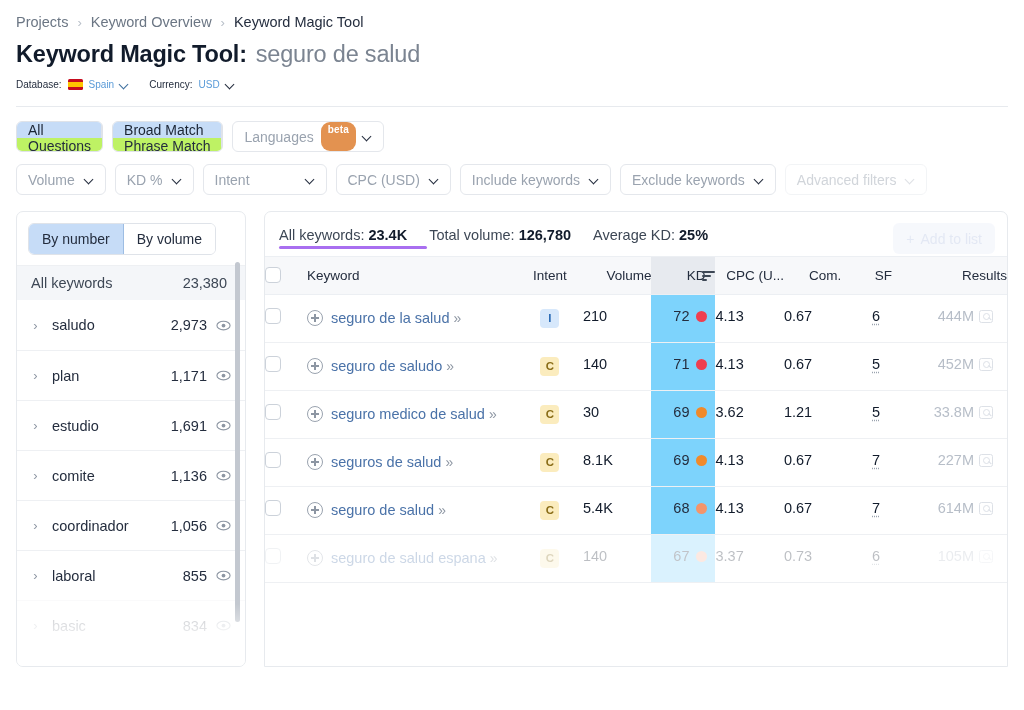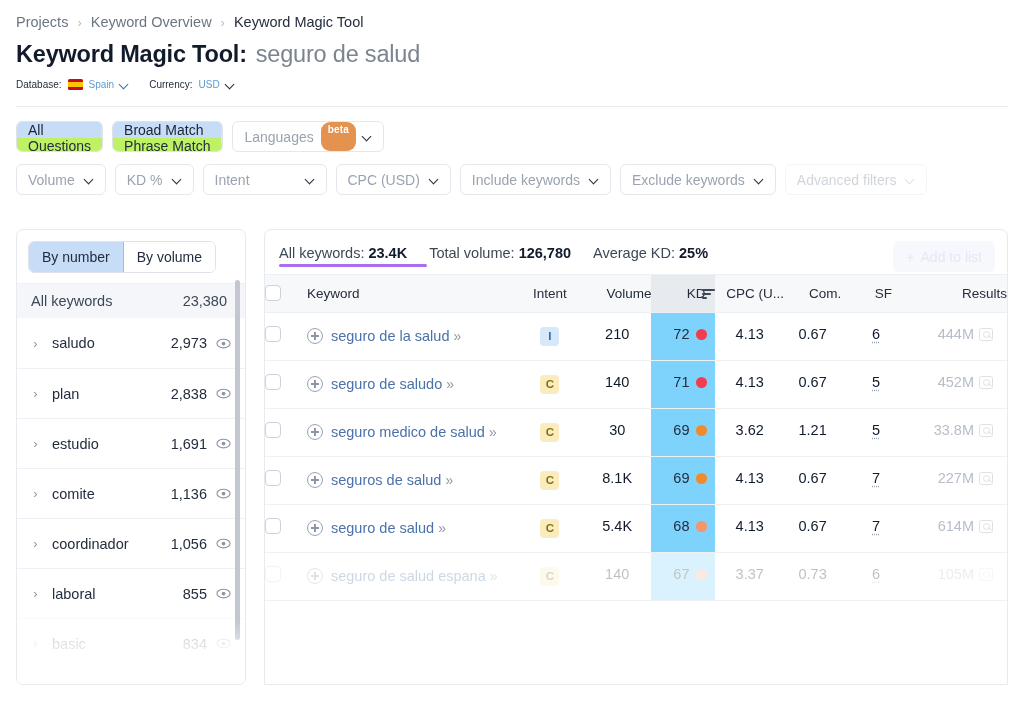--- a/index.html
+++ b/index.html
@@ -68,21 +68,21 @@
     display: flex; align-items: center; justify-content: space-between; gap: 10px;
     height: 31px; padding: 0 11px; border: 1px solid #e4e7ec; border-radius: 6px;
     background: #fff; font-size: 14px; color: #9aa3af; white-space: nowrap;
   }
   .fchip .caret { color: #242d3e; }
   .fchip.wide { min-width: 124px; }
   .fchip.faded { opacity: .45; }
   .fchip.faded .caret { color: #b6bcc6; }
 
   
-  .body { display: flex; gap: 0; padding: 0 16px; margin-top: 34px; align-items: flex-start; }
+  .body { display: flex; gap: 0; padding: 0 16px; margin-top: 16px; align-items: flex-start; }
 
   
   .sidebar {
     width: 230px; flex: 0 0 230px; border: 1px solid #e7eaee; border-radius: 7px;
     background: #fff; overflow: hidden; height: 456px; position: relative;
   }
   .sb-toggle { padding: 11px 11px 10px; }
   .sb-seg { display: flex; border: 1px solid #dfe3e9; border-radius: 6px; overflow: hidden; height: 32px; width: fit-content; }
   .sb-seg .sbtn2 { display: flex; align-items: center; padding: 0 13px; font-size: 14px; color: #242d3e; background: #fff; }
   .sb-seg .sbtn2.active { background: #c6dcf7; border-right: 1px solid #9dbde3; }
@@ -129,21 +129,21 @@
     font-size: 13.5px; font-weight: 400; color: #242d3e; text-align: right;
     padding: 10px 0 11px; background: #f7f8fa; border-top: 1px solid #eceff3;
     border-bottom: 1px solid #eceff3; vertical-align: middle;
   }
   table.kw th.kdcol { background: #e7eaef; position: relative; }
   table.kw th.l { text-align: left; }
   table.kw th.c { text-align: center; }
   th.res { color: #b7bec8; padding-right: 14px; }
 
   td { padding: 13px 0 13px; vertical-align: top; border-bottom: 1px solid #eef0f3; font-size: 14.5px; }
-  td.num { text-align: center; color: #111b2b; }
+  td.num { text-align: left; color: #111b2b; }
   td.kdcol { background: #7dd3fc; }
   .kd-wrap { display: flex; align-items: center; justify-content: flex-end; gap: 7px; padding-right: 8px; }
   .kd-dot { width: 11px; height: 11px; border-radius: 50%; flex: 0 0 11px; }
   .cb {
     width: 16px; height: 16px; border: 1.4px solid #ccd2da; border-radius: 4px; background: #fff; display: block;
   }
   .kwcell { display: flex; align-items: flex-start; gap: 8px; }
   .plus {
     width: 16px; height: 16px; flex: 0 0 16px; margin-top: 2px; border-radius: 50%;
     border: 1.3px solid #9aa3af; position: relative; color: #8d96a3;
@@ -302,21 +302,21 @@
           <span class="eye">
               <svg width="15" height="15" viewBox="0 0 16 16">
                 <ellipse cx="8" cy="8" rx="7" ry="4.6" fill="none" stroke="currentColor" stroke-width="1.2"></ellipse>
                 <circle cx="8" cy="8" r="2" fill="currentColor"></circle>
               </svg>
             </span>
         </div>
         <div class="sb-item">
           <span class="chev">›</span>
           <span class="sb-name">plan</span>
-          <span class="sb-count">2,838</span>
+          <span class="sb-count">1,171</span>
           <span class="eye">
               <svg width="15" height="15" viewBox="0 0 16 16">
                 <ellipse cx="8" cy="8" rx="7" ry="4.6" fill="none" stroke="currentColor" stroke-width="1.2"></ellipse>
                 <circle cx="8" cy="8" r="2" fill="currentColor"></circle>
               </svg>
             </span>
         </div>
         <div class="sb-item">
           <span class="chev">›</span>
           <span class="sb-name">estudio</span>

